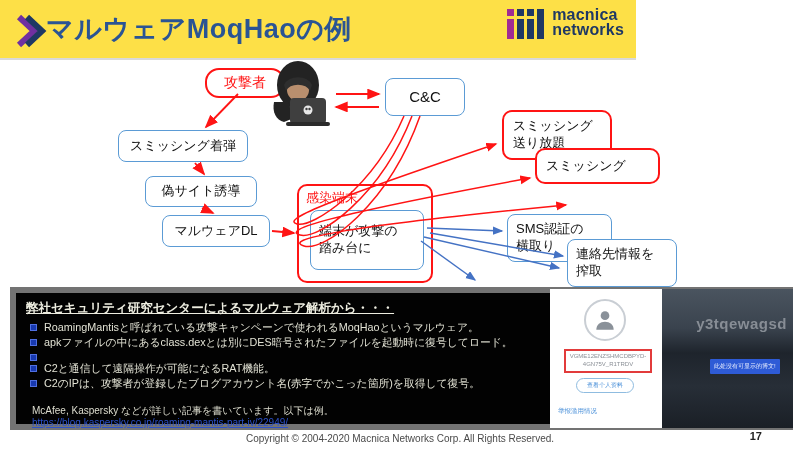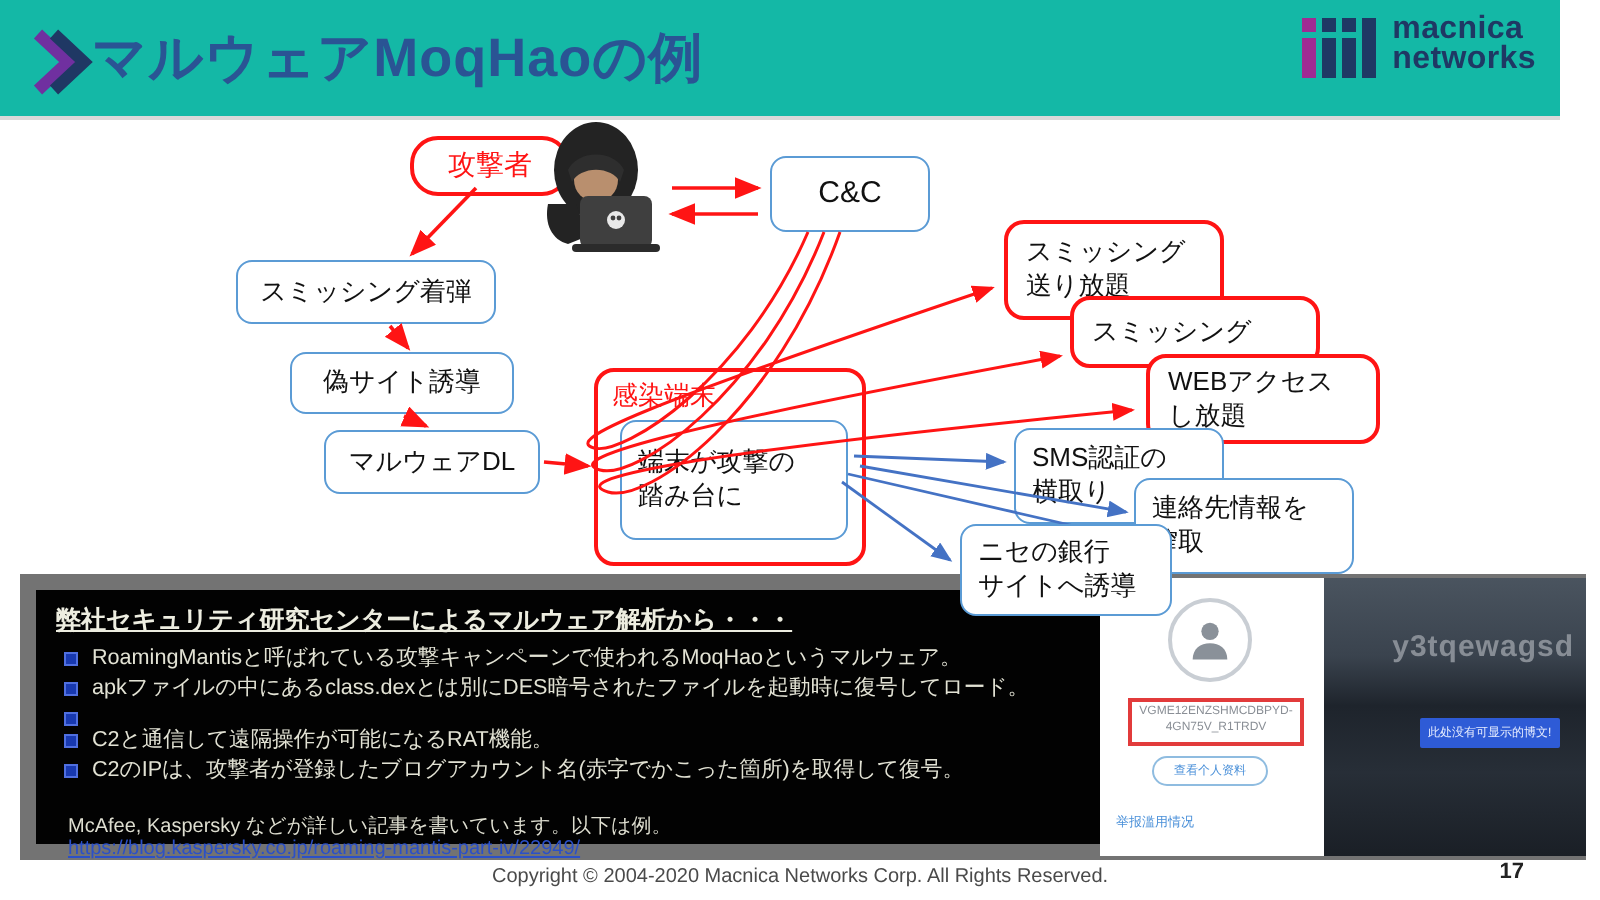--- a/index.html
+++ b/index.html
@@ -1,40 +1,40 @@
 <!DOCTYPE html>
 <html><head>
 <meta charset="utf-8">
 <style>
   html,body{margin:0;padding:0;background:#888;}
   .slide{position:relative;width:800px;height:450px;background:#fff;overflow:hidden;
          font-family:"Liberation Sans","DejaVu Sans",sans-serif;}
   
-  .header{position:absolute;left:0;top:0;width:780px;height:58px;border-bottom:2px solid #d9d9d9;background:#14b8a6;}
+  .header{position:absolute;left:0;top:0;width:636px;height:58px;border-bottom:2px solid #d9d9d9;background:#fde047;}
   .title{position:absolute;left:46px;top:11px;font-size:27px;font-weight:bold;color:#2A5494;letter-spacing:.5px;}
   .chev{position:absolute;left:12px;top:12px;}
   .logo{position:absolute;right:12px;top:7px;display:flex;align-items:flex-start;gap:7px;}
   .logo-text{font-weight:bold;color:#1F3864;font-size:16px;line-height:.95;letter-spacing:.2px;}
   
   .bx{position:absolute;background:#fff;display:flex;align-items:center;box-sizing:border-box;
       font-size:13px;color:#111;line-height:1.3;z-index:2;}
   .bxblue{border:1.6px solid #5B9BD5;border-radius:8px;padding:3px 8px;}
   .bxred{border:2px solid #FF1414;border-radius:10px;padding:3px 9px;}
   .center{justify-content:center;text-align:center;}
   .pre{white-space:pre-line;}
   .pill{position:absolute;left:205px;top:68px;width:76px;height:26px;border:2px solid #FF1414;border-radius:14px;
         background:#fff;display:flex;align-items:center;justify-content:center;color:#FF1414;font-size:14px;z-index:3;}
   .inflabel{position:absolute;left:306px;top:189px;color:#FF1414;font-size:13px;z-index:3;text-align:right;}
   .infbox{position:absolute;left:297px;top:184px;width:136px;height:99px;border:2px solid #FF1414;
           border-radius:10px;background:#fff;z-index:1;box-sizing:border-box;}
   .arrows{position:absolute;left:0;top:0;z-index:4;pointer-events:none;}
   .hacker{position:absolute;left:264px;top:58px;z-index:3;}
   
   .panel{position:absolute;left:10px;top:287px;width:783px;height:143px;background:#020202;
-         border:8px solid #737373;box-sizing:border-box;z-index:1;color:#E7E7D9;}
+         border:6px solid #737373;box-sizing:border-box;z-index:1;color:#E7E7D9;}
   .panel-head{position:absolute;left:10px;top:7px;font-size:12.5px;font-weight:bold;text-decoration:underline;color:#EDEDE0;}
   .bullets{position:absolute;left:14px;top:28px;width:530px;}
   .bullet{display:flex;align-items:flex-start;margin-bottom:1.5px;font-size:10.8px;color:#E2E2D4;line-height:1.25;}
   .bmark{flex:0 0 5px;width:5px;height:5px;background:#1839B0;border:1px solid #4F6FE0;margin:3px 7px 0 0;}
   .note{position:absolute;left:16px;top:111px;font-size:10px;color:#DederD0;color:#DEDED0;}
   .plink{position:absolute;left:16px;top:124px;font-size:10px;color:#2B50C8;text-decoration:underline;}
   
   .shot-profile{position:absolute;left:550px;top:289px;width:112px;height:139px;background:#fff;z-index:2;}
   .avatar{position:absolute;left:34px;top:10px;width:42px;height:42px;border:2px solid #C9CED4;border-radius:50%;
           display:flex;align-items:center;justify-content:center;box-sizing:border-box;}
@@ -100,29 +100,25 @@
   <div class="bx bxblue center" style="left:162px;top:215px;width:108px;height:32px;">マルウェアDL</div>
 
   <div class="infbox"></div>
   <div class="inflabel">感染端末</div>
   <div class="bx bxblue pre" style="left:310px;top:210px;width:114px;height:60px;">端末が攻撃の
 踏み台に</div>
 
   <div class="bx bxred pre" style="left:502px;top:110px;width:110px;height:50px;">スミッシング
 送り放題</div>
   <div class="bx bxred" style="left:535px;top:148px;width:125px;height:36px;">スミッシング</div>
-  <div class="bx bxred pre" style="left:573px;top:177px;width:117px;height:45px;">WEBアクセス
-し放題</div>
 
   <div class="bx bxblue pre" style="left:507px;top:214px;width:105px;height:48px;">SMS認証の
 横取り</div>
   <div class="bx bxblue pre" style="left:567px;top:239px;width:110px;height:48px;">連絡先情報を
 搾取</div>
-  <div class="bx bxblue pre" style="left:480px;top:262px;width:106px;height:46px;z-index:6;">ニセの銀行
-サイトへ誘導</div>
 
   <svg class="arrows" width="800" height="450">
     <defs>
       <marker id="ar" markerWidth="9" markerHeight="8" refX="6.5" refY="3" orient="auto">
         <path d="M0,0 L7.5,3 L0,6 z" fill="#FF1414"></path>
         </marker>
       <marker id="ab" markerWidth="9" markerHeight="8" refX="6.5" refY="3" orient="auto">
         <path d="M0,0 L7.5,3 L0,6 z" fill="#4472C4"></path>
         </marker>
     </defs>

